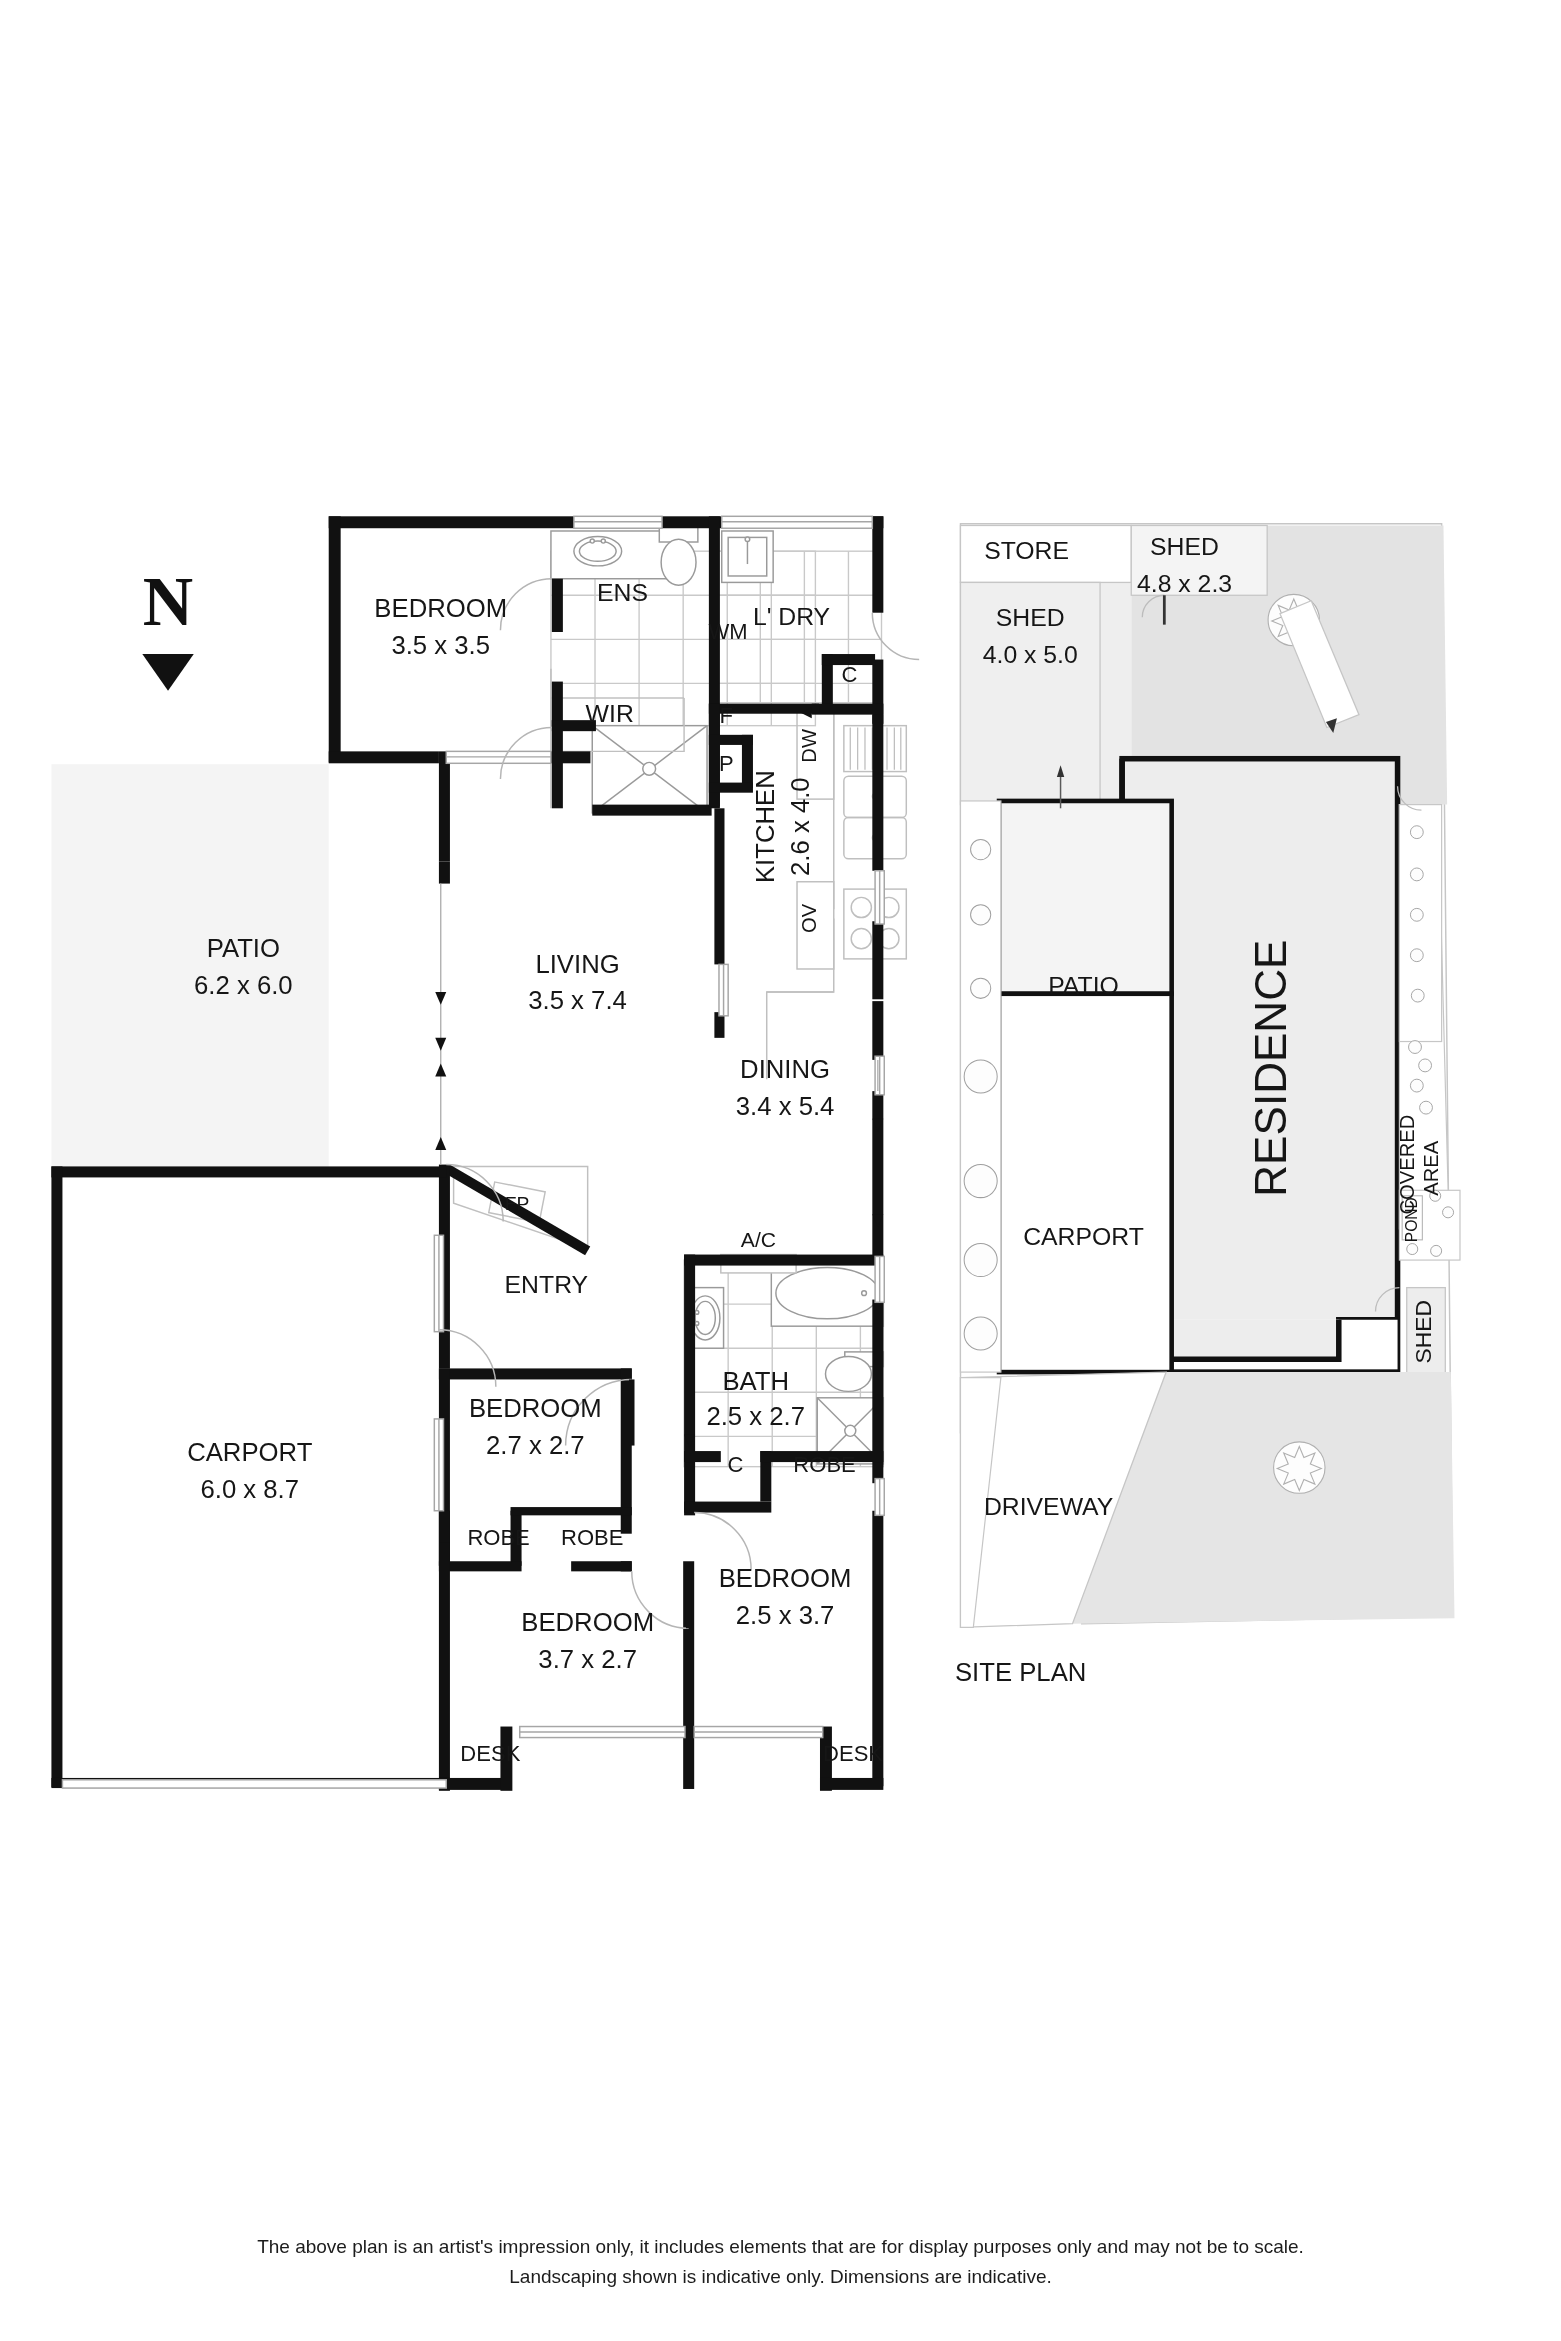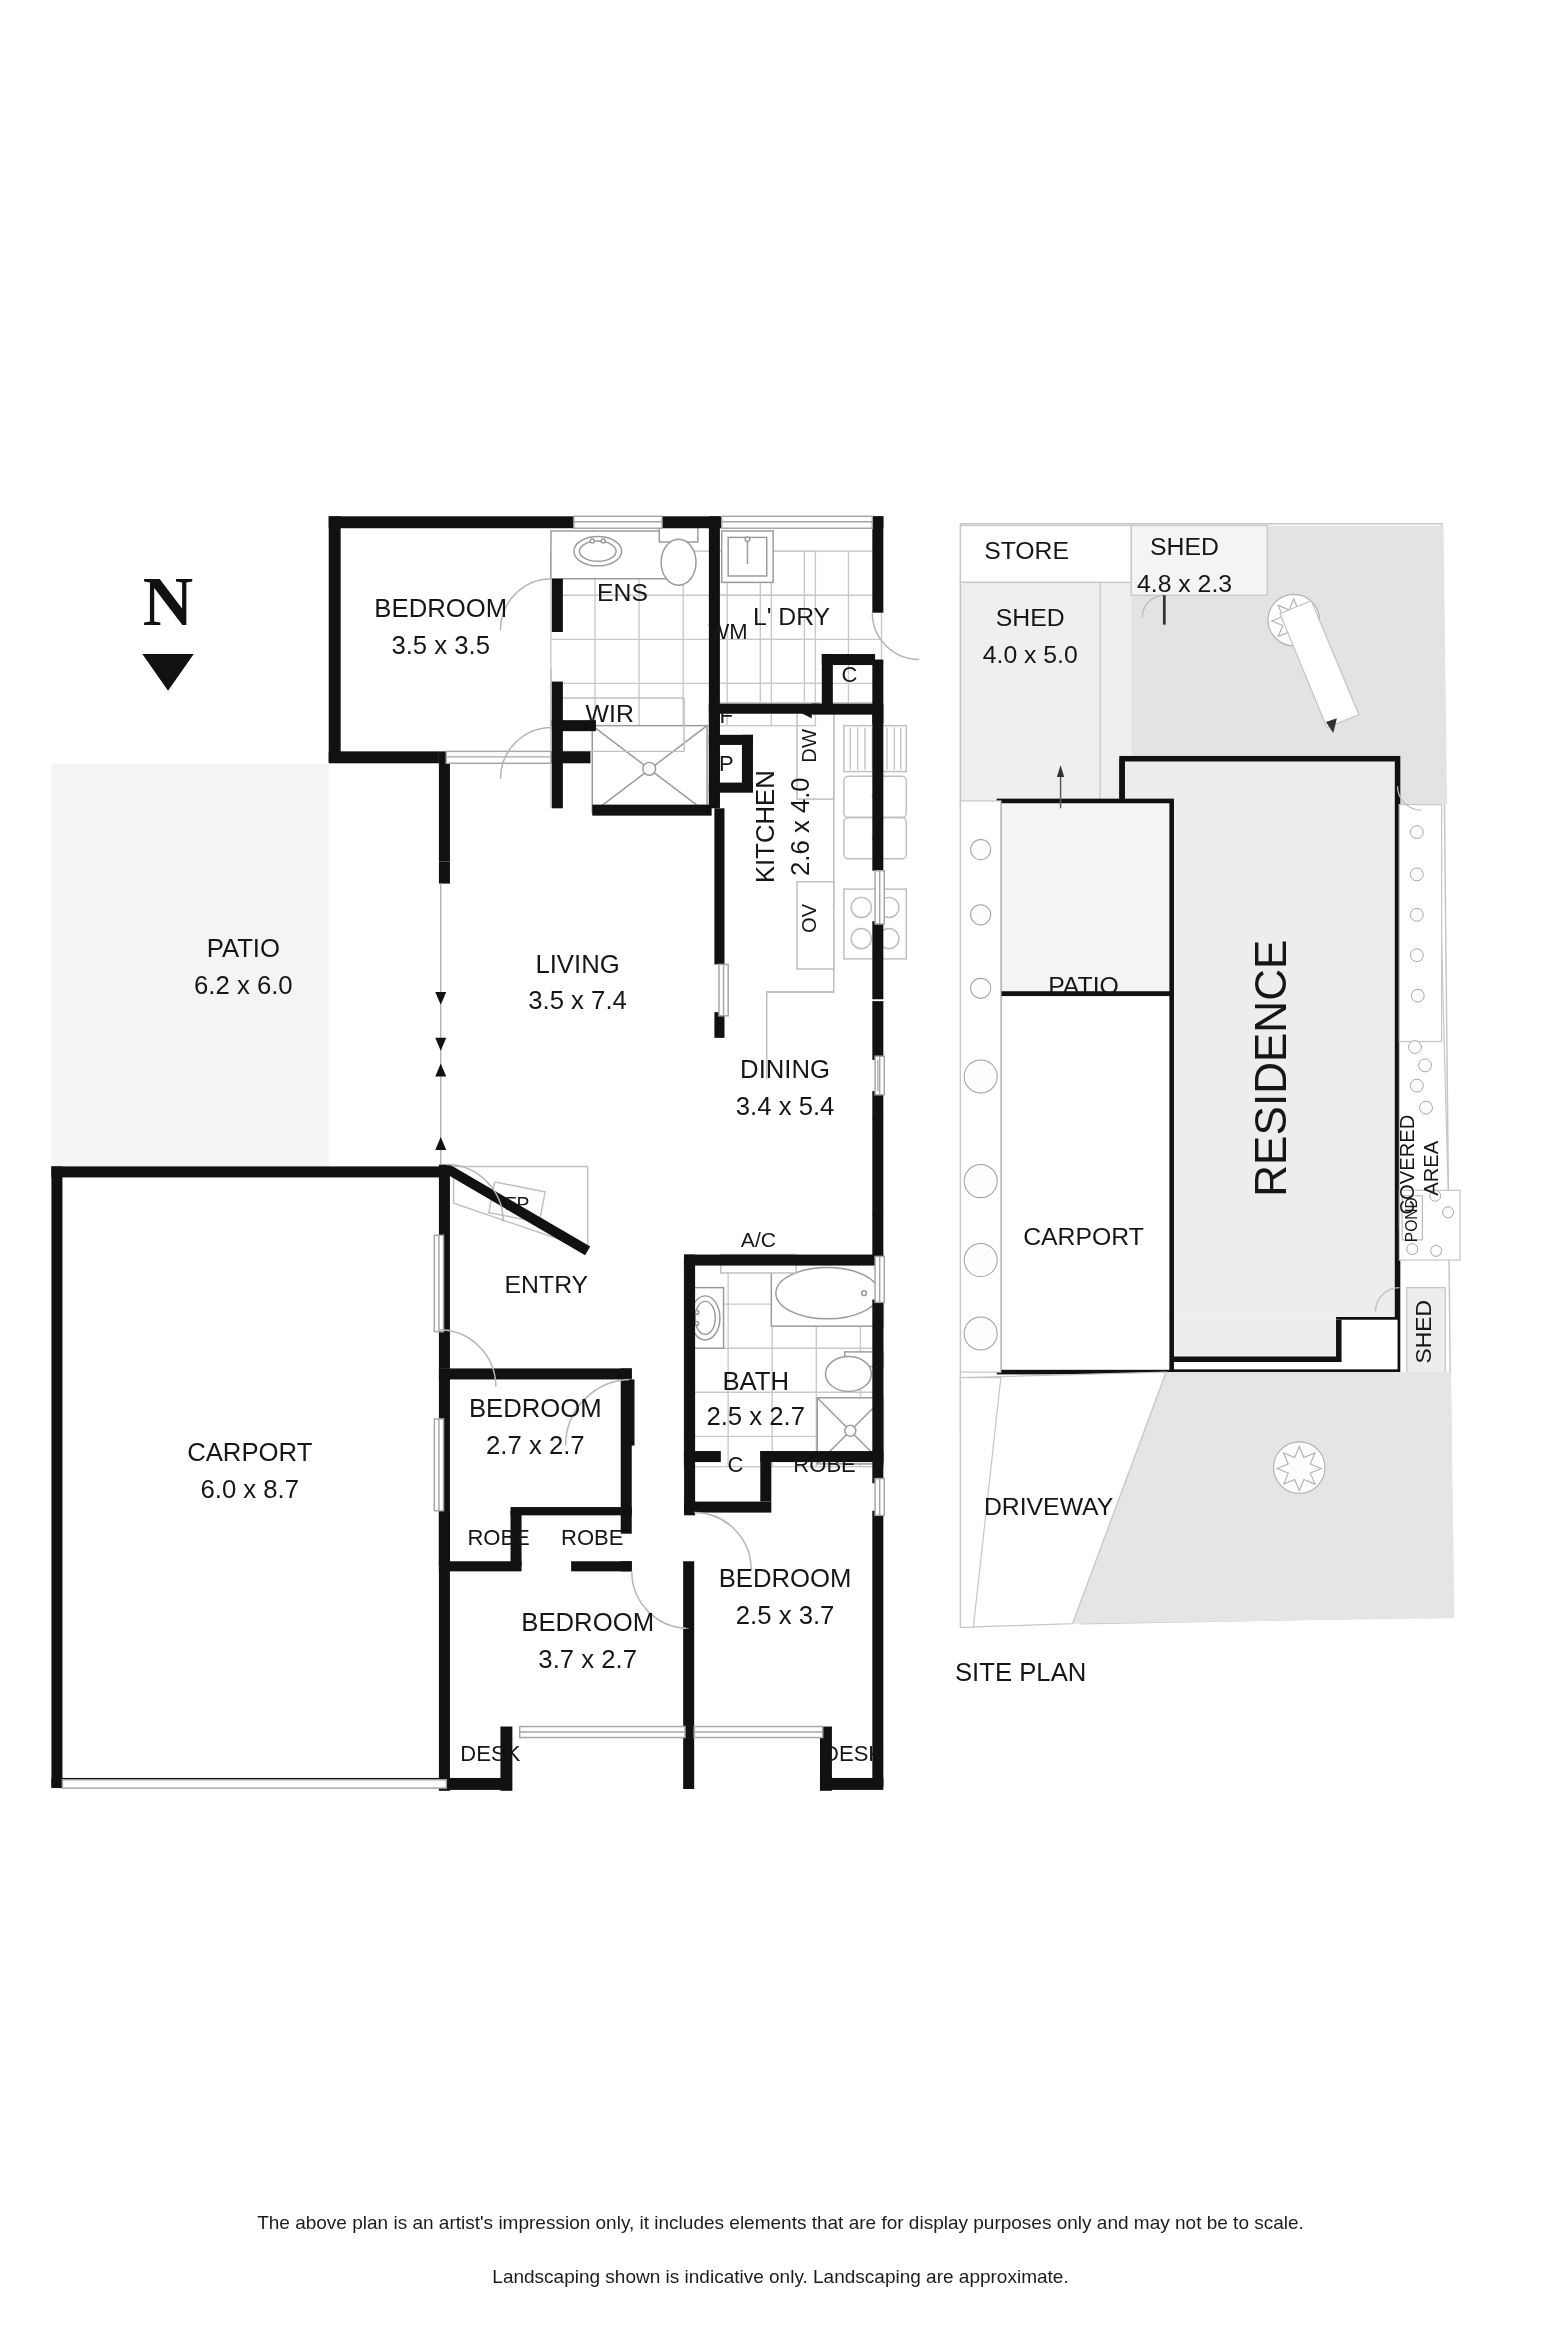--- a/index.html
+++ b/index.html
@@ -12,21 +12,21 @@
   }
   #sheet{position:absolute;inset:0;}
   svg{display:block;}
   .rmlabel{font-family:"Liberation Sans",sans-serif;font-weight:400;fill:#161616;}
   .disclaimer{
     position:absolute;left:0;right:0;bottom:51px;
     text-align:center;
     font-family:"Liberation Sans",sans-serif;
     font-size:19px;line-height:1.55;color:#1c1c1c;
   }
-  .disclaimer div{white-space:nowrap;margin-top:24px;}
+  .disclaimer div{white-space:nowrap;}
 </style>
 </head>
 <body>
 
 <div id="sheet">
 
 <svg width="1561" height="2342" viewBox="0 0 1700 2550" xmlns="http://www.w3.org/2000/svg">
 
   <rect x="0" y="0" width="1700" height="2550" fill="#ffffff"></rect>
 
@@ -488,17 +488,17 @@
 
     <text x="1142" y="1650" font-size="27">DRIVEWAY</text>
   </g>
 
   <text x="1040" y="1830" class="rmlabel" font-size="28" text-anchor="start">SITE PLAN</text>
 
 </svg>
 
 <div class="disclaimer">
   <div>The above plan is an artist's impression only, it includes elements that are for display purposes only and may not be to scale.</div>
-  <div>Landscaping shown is indicative only. Landscaping are approximate.</div>
+  <div>Landscaping shown is indicative only. Dimensions are indicative.</div>
 </div>
 
 </div>
 
 
 </body></html>

